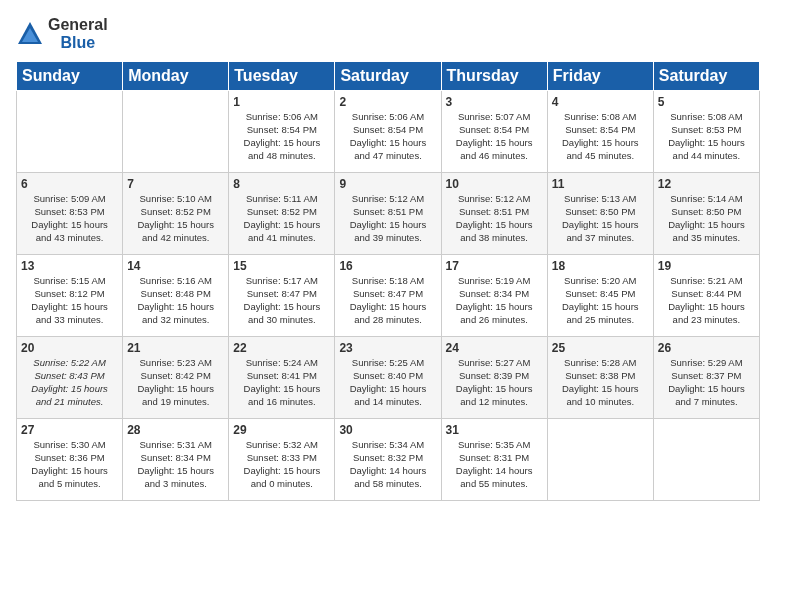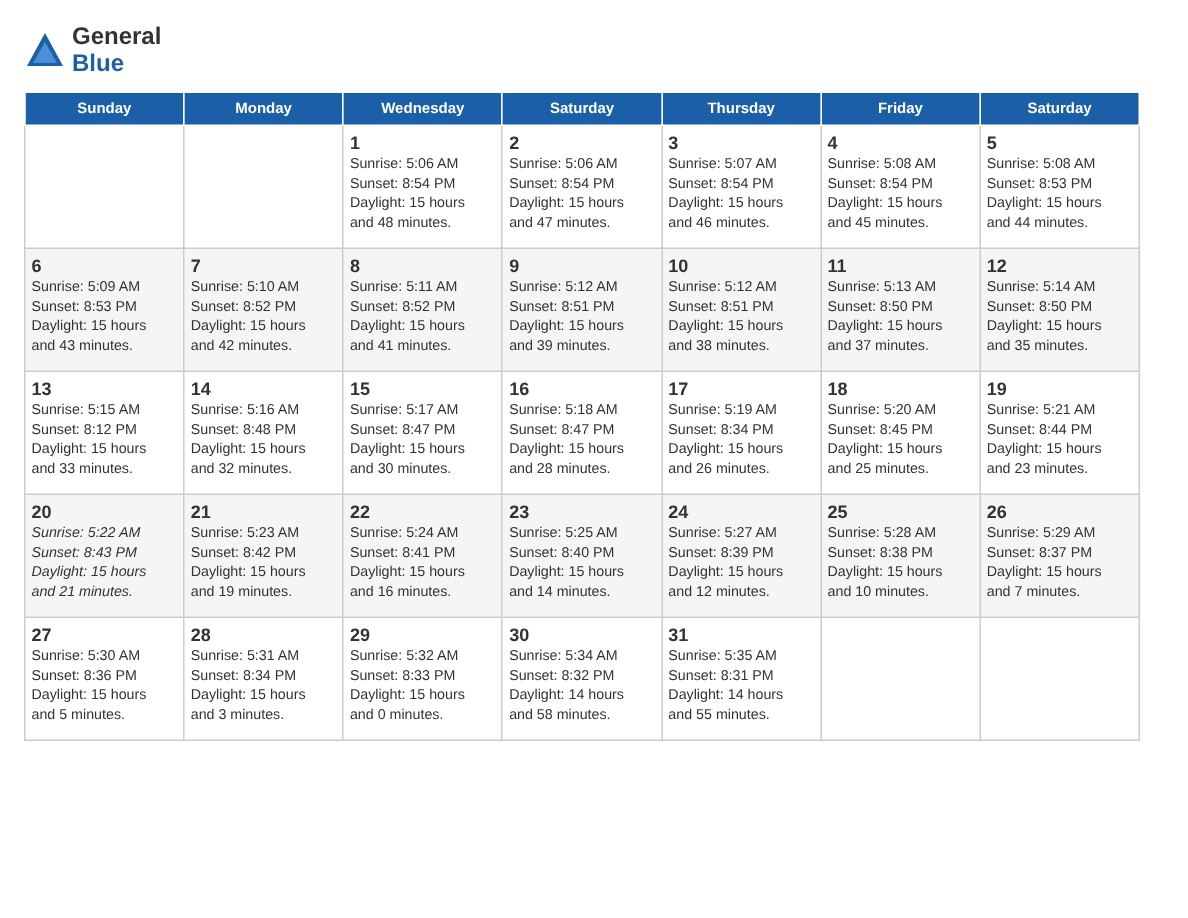--- a/index.html
+++ b/index.html
@@ -32,20 +32,21 @@
     }
     .logo-general {
       font-size: 16px;
       font-weight: bold;
       color: #333;
     }
     .logo-blue {
       font-size: 16px;
       font-weight: bold;
       color: #1a5fa8;
+      text-align: center;
     }
     .logo-icon {
       width: 28px;
       height: 28px;
       margin-right: 4px;
     }
     .title-section {
       text-align: right;
     }
     .month-title {
@@ -59,23 +60,23 @@
       color: #333;
     }
     .calendar {
       width: 100%;
       border-collapse: collapse;
       table-layout: fixed;
     }
     .calendar th {
       background-color: #1a5fa8;
       color: #fff;
-      font-size: 10px;
-      font-weight: bold;
-      text-align: center;
+      font-size: 16px;
+      font-weight: bold;
+      text-align: left;
       padding: 5px 5px;
       border: 1px solid #fff;
     }
     .calendar td {
       border: 1px solid #ccc;
       vertical-align: top;
       padding: 4px 4px;
       font-size: 10px;
       color: #333;
       height: 82px;
@@ -88,20 +89,21 @@
       font-size: 12px;
       font-weight: bold;
       color: #333;
       display: block;
       margin-bottom: 2px;
     }
     .day-info {
       font-size: 9.5px;
       line-height: 1.35;
       color: #333;
+      text-align: center;
     }
     .empty {
       background: #f9f9f9;
     }
   </style>
 </head>
 <body>
 
 <div class="container">
   <div class="header">
@@ -117,21 +119,21 @@
     </div>
     <div class="title-section">
     </div>
   </div>
 
   <table class="calendar">
     <thead>
       <tr>
         <th>Sunday</th>
         <th>Monday</th>
-        <th>Wednesday</th>
+        <th>Tuesday</th>
         <th>Saturday</th>
         <th>Thursday</th>
         <th>Friday</th>
         <th>Saturday</th>
       </tr>
     </thead>
     <tbody id="calendar-body">
     <tr>
           <td class="empty"></td>
           <td class="empty"></td>

